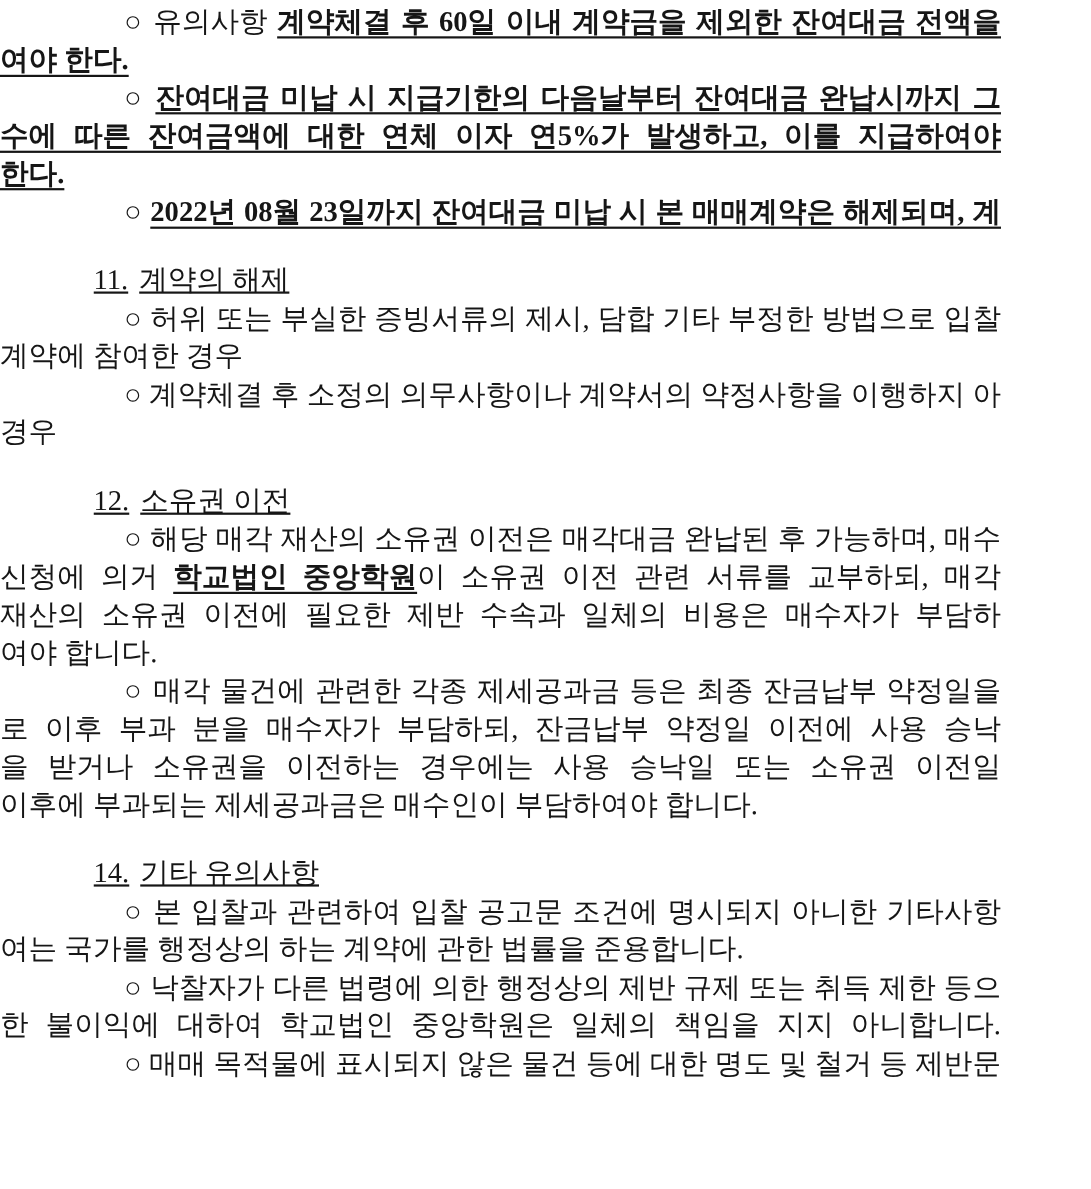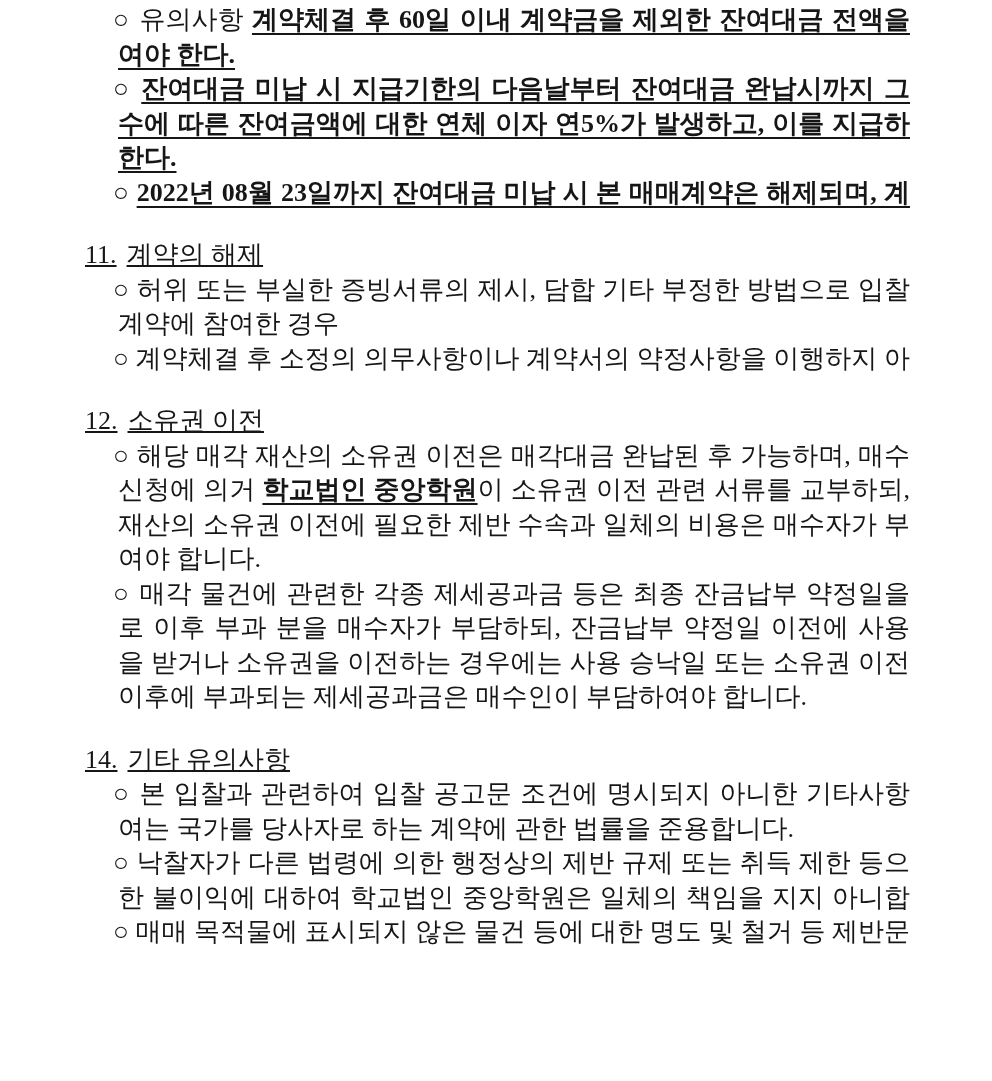--- a/index.html
+++ b/index.html
@@ -14,21 +14,21 @@
   }
   .doc { padding-top: 3px; }
   .line {
     font-size: 26px;
     line-height: 34.5px;
     height: 34.5px;
     overflow: hidden;
     white-space: normal;
   }
   .line.first { margin-left: 113px; margin-right: 82px; }
-  .line.cont  { margin-left: 118px; margin-right: 82px; }
+  .line.cont  { margin-right: 82px; }
   .just { text-align: justify; text-align-last: justify; }
   .heading {
     font-size: 26px;
     line-height: 34.5px;
     height: 34.5px;
     margin-top: 28px;
     margin-left: 85px;
     overflow: hidden;
     text-decoration: underline;
   }
@@ -49,29 +49,30 @@
       <div class="line first just"><span class="bullet-marker">○ </span><span class="plain">유의사항 </span><span class="em">계약체결 후 60일 이내 계약금을 제외한 잔여대금 전액을 납부하</span></div>
       <div class="line cont"><span class="em">여야 한다.</span></div>
       <div class="line first just"><span class="bullet-marker">○ </span><span class="em">잔여대금 미납 시 지급기한의 다음날부터 잔여대금 완납시까지 그 지연 일</span></div>
       <div class="line cont just"><span class="em">수에 따른 잔여금액에 대한 연체 이자 연5%가 발생하고, 이를 지급하여야</span></div>
       <div class="line cont"><span class="em">한다.</span></div>
       <div class="line first just"><span class="bullet-marker">○ </span><span class="em">2022년 08월 23일까지 잔여대금 미납 시 본 매매계약은 해제되며, 계약금</span></div>
       <div class="heading"><span class="num">11.</span><span class="title">계약의 해제</span></div>
       <div class="line first just"><span class="bullet-marker">○ </span><span class="plain">허위 또는 부실한 증빙서류의 제시, 담합 기타 부정한 방법으로 입찰 및</span></div>
       <div class="line cont"><span class="plain">계약에 참여한 경우</span></div>
       <div class="line first just"><span class="bullet-marker">○ </span><span class="plain">계약체결 후 소정의 의무사항이나 계약서의 약정사항을 이행하지 아니하는</span></div>
+      <div class="line cont"><span class="plain">경우</span></div>
       <div class="heading"><span class="num">12.</span><span class="title">소유권 이전</span></div>
       <div class="line first just"><span class="bullet-marker">○ </span><span class="plain">해당 매각 재산의 소유권 이전은 매각대금 완납된 후 가능하며, 매수자의</span></div>
       <div class="line cont just"><span class="plain">신청에 의거 </span><span class="em">학교법인 중앙학원</span><span class="plain">이 소유권 이전 관련 서류를 교부하되, 매각</span></div>
       <div class="line cont just"><span class="plain">재산의 소유권 이전에 필요한 제반 수속과 일체의 비용은 매수자가 부담하</span></div>
       <div class="line cont"><span class="plain">여야 합니다.</span></div>
       <div class="line first just"><span class="bullet-marker">○ </span><span class="plain">매각 물건에 관련한 각종 제세공과금 등은 최종 잔금납부 약정일을 기준으</span></div>
       <div class="line cont just"><span class="plain">로 이후 부과 분을 매수자가 부담하되, 잔금납부 약정일 이전에 사용 승낙</span></div>
       <div class="line cont just"><span class="plain">을 받거나 소유권을 이전하는 경우에는 사용 승낙일 또는 소유권 이전일</span></div>
       <div class="line cont"><span class="plain">이후에 부과되는 제세공과금은 매수인이 부담하여야 합니다.</span></div>
       <div class="heading"><span class="num">14.</span><span class="title">기타 유의사항</span></div>
       <div class="line first just"><span class="bullet-marker">○ </span><span class="plain">본 입찰과 관련하여 입찰 공고문 조건에 명시되지 아니한 기타사항에 대하</span></div>
-      <div class="line cont"><span class="plain">여는 국가를 당사자로 하는 계약에 관한 법률을 준용합니다.</span></div>
+      <div class="line cont"><span class="plain">여는 국가를 행정상의 하는 계약에 관한 법률을 준용합니다.</span></div>
       <div class="line first just"><span class="bullet-marker">○ </span><span class="plain">낙찰자가 다른 법령에 의한 행정상의 제반 규제 또는 취득 제한 등으로 인</span></div>
       <div class="line cont just"><span class="plain">한 불이익에 대하여 학교법인 중앙학원은 일체의 책임을 지지 아니합니다.</span></div>
       <div class="line first just"><span class="bullet-marker">○ </span><span class="plain">매매 목적물에 표시되지 않은 물건 등에 대한 명도 및 철거 등 제반문제</span></div>
     </div>
 </div>
 
 </body></html>

